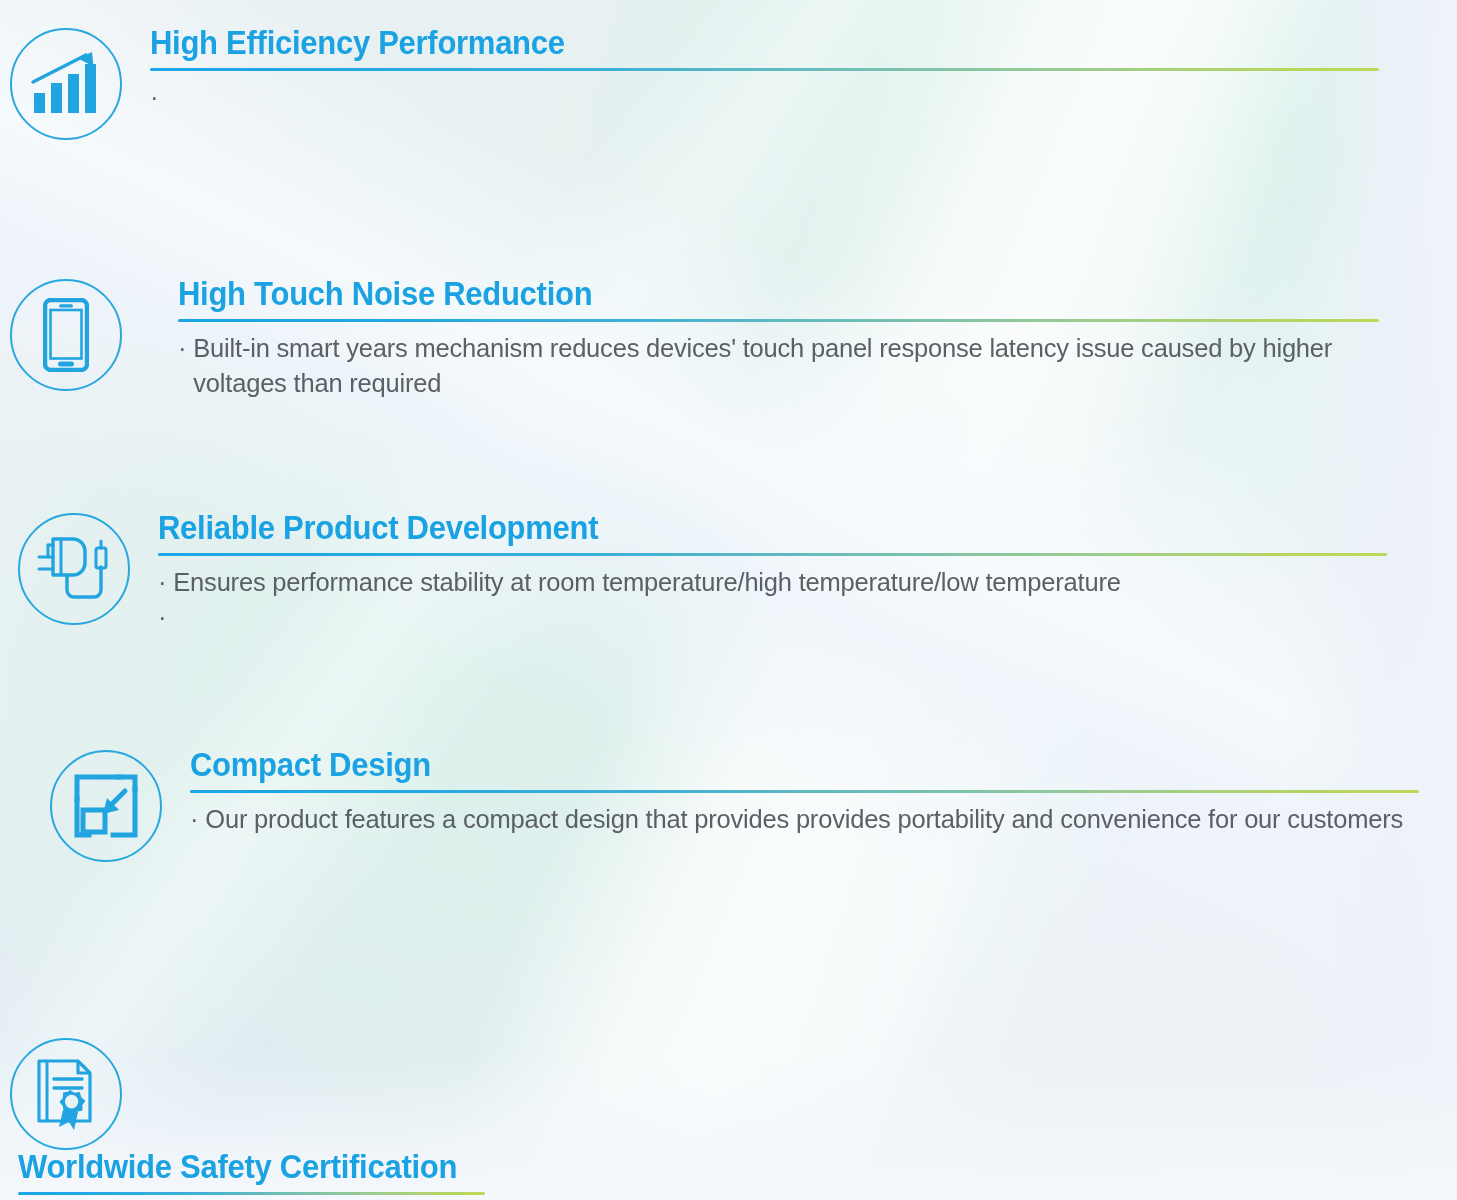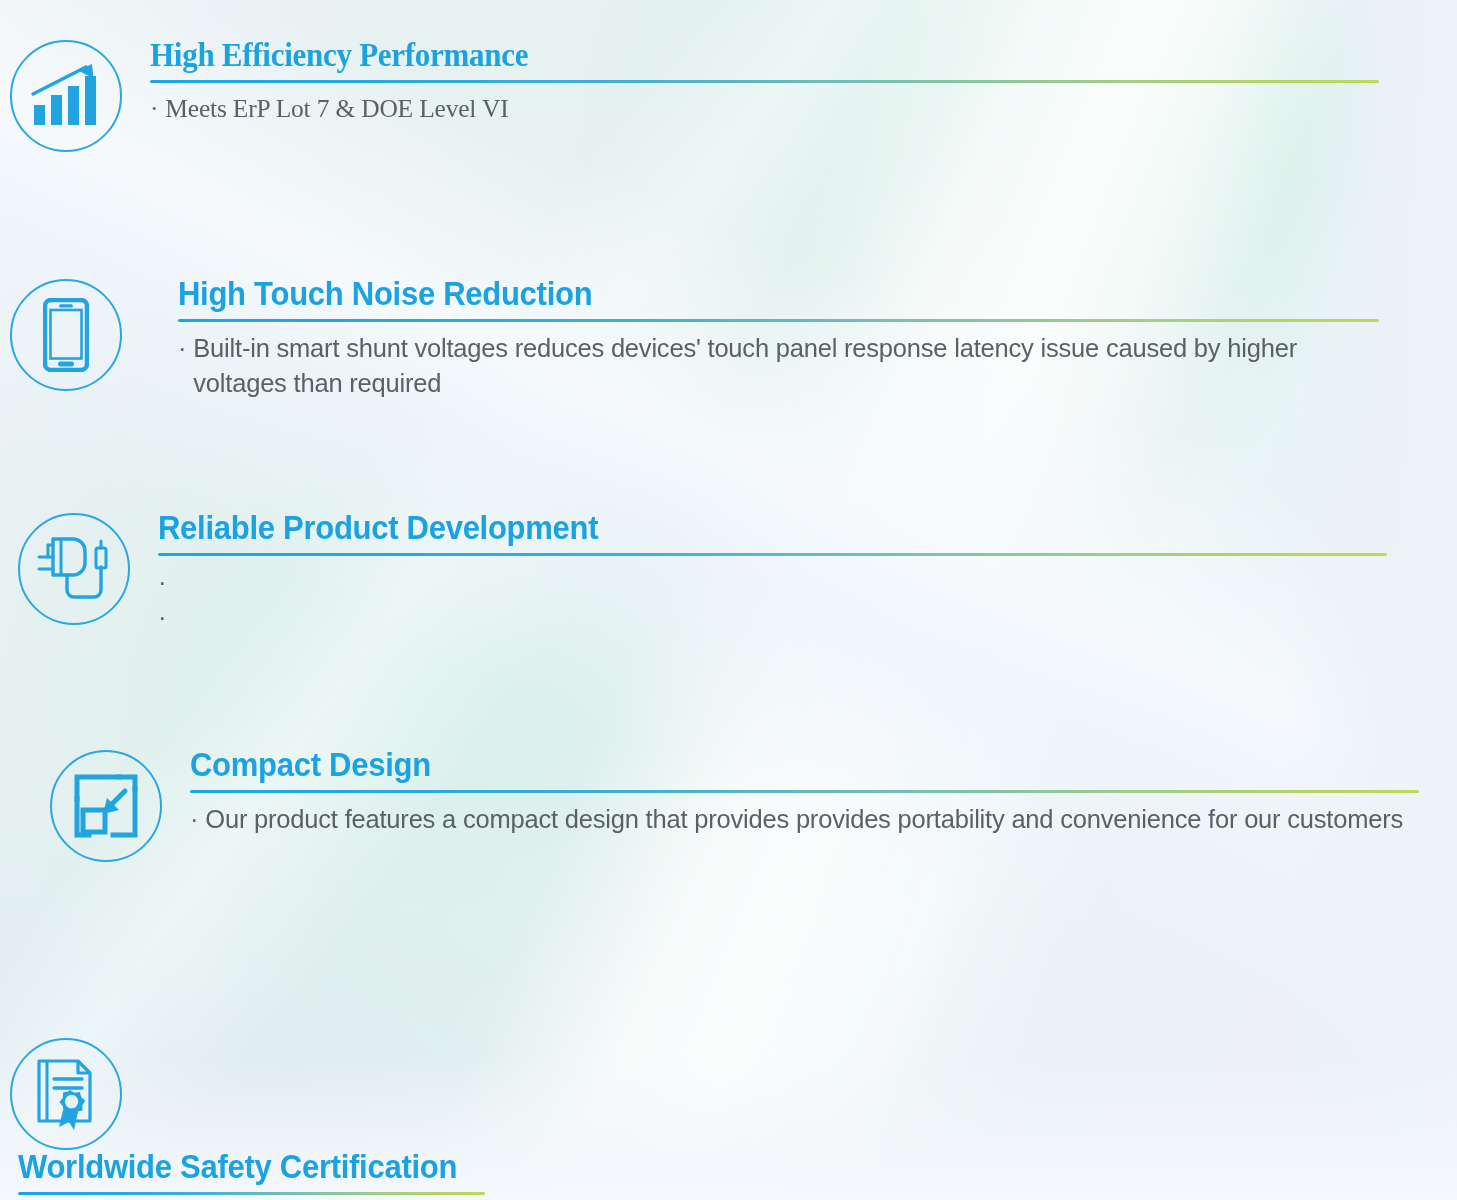--- a/index.html
+++ b/index.html
@@ -171,21 +171,21 @@
     color: #5b6065;
     margin-right: 7px;
     line-height: 1.37;
     flex: 0 0 auto;
   }
   .bullet-text {
     display: block;
   }
 
   
-  .f0 { top: 38px; font-family: Liberation Serif, serif; }
+  .f0 { top: 26px; }
   .f1 { top: 277px; gap: 28px; }
   .f2 { top: 511px; margin-left: 8px; }
   .f3 { top: 748px; padding-left: 40px; }
   .f4 { top: 1036px; flex-direction: column; }
 </style>
 </head>
 <body>
 
 <div class="page">
 
@@ -212,21 +212,20 @@
             <path d="M62 3 L63.5 17.5 L48 9.5 Z" fill="#21a4e0"></path>
           </svg>
         </div>
       </div>
       <div class="content">
         <div class="feature-title">High Efficiency Performance</div>
         <div class="rule"></div>
         <ul class="bullets">
           <li class="bullet">
             <span class="bullet-mark">·</span>
-            <span class="bullet-text">Meets ErP Lot 7 &amp; DOE Level VI</span>
           </li>
         </ul>
       </div>
     </div>
 
     <div class="feature f1">
       <div class="icon-wrap">
         <div class="icon-circle">
           <svg width="46" height="74" viewBox="0 0 46 74" fill="none" aria-hidden="true">
             <rect x="2" y="2" width="42" height="70" rx="6" ry="6" fill="none" stroke="#21a4e0" stroke-width="4.5"></rect>
@@ -235,21 +234,21 @@
             <rect x="15" y="63.4" width="16" height="5" rx="2.5" fill="#21a4e0"></rect>
           </svg>
         </div>
       </div>
       <div class="content">
         <div class="feature-title">High Touch Noise Reduction</div>
         <div class="rule"></div>
         <ul class="bullets">
           <li class="bullet">
             <span class="bullet-mark">·</span>
-            <span class="bullet-text">Built-in smart shunt voltages reduces devices' touch panel response latency issue caused by higher voltages than required</span>
+            <span class="bullet-text">Built-in smart years mechanism reduces devices' touch panel response latency issue caused by higher voltages than required</span>
           </li>
         </ul>
       </div>
     </div>
 
     <div class="feature f2">
       <div class="icon-wrap">
         <div class="icon-circle">
           <svg width="82" height="74" viewBox="0 0 82 74" fill="none" aria-hidden="true">
 
@@ -268,20 +267,21 @@
             <path d="M68 16 V9" stroke="#21a4e0" stroke-width="3" stroke-linecap="round"></path>
           </svg>
         </div>
       </div>
       <div class="content">
         <div class="feature-title">Reliable Product Development</div>
         <div class="rule"></div>
         <ul class="bullets">
           <li class="bullet">
             <span class="bullet-mark">·</span>
+            <span class="bullet-text">Ensures performance stability at room temperature/high temperature/low temperature</span>
           </li>
           <li class="bullet">
             <span class="bullet-mark">·</span>
           </li>
         </ul>
       </div>
     </div>
 
     <div class="feature f3">
       <div class="icon-wrap">

